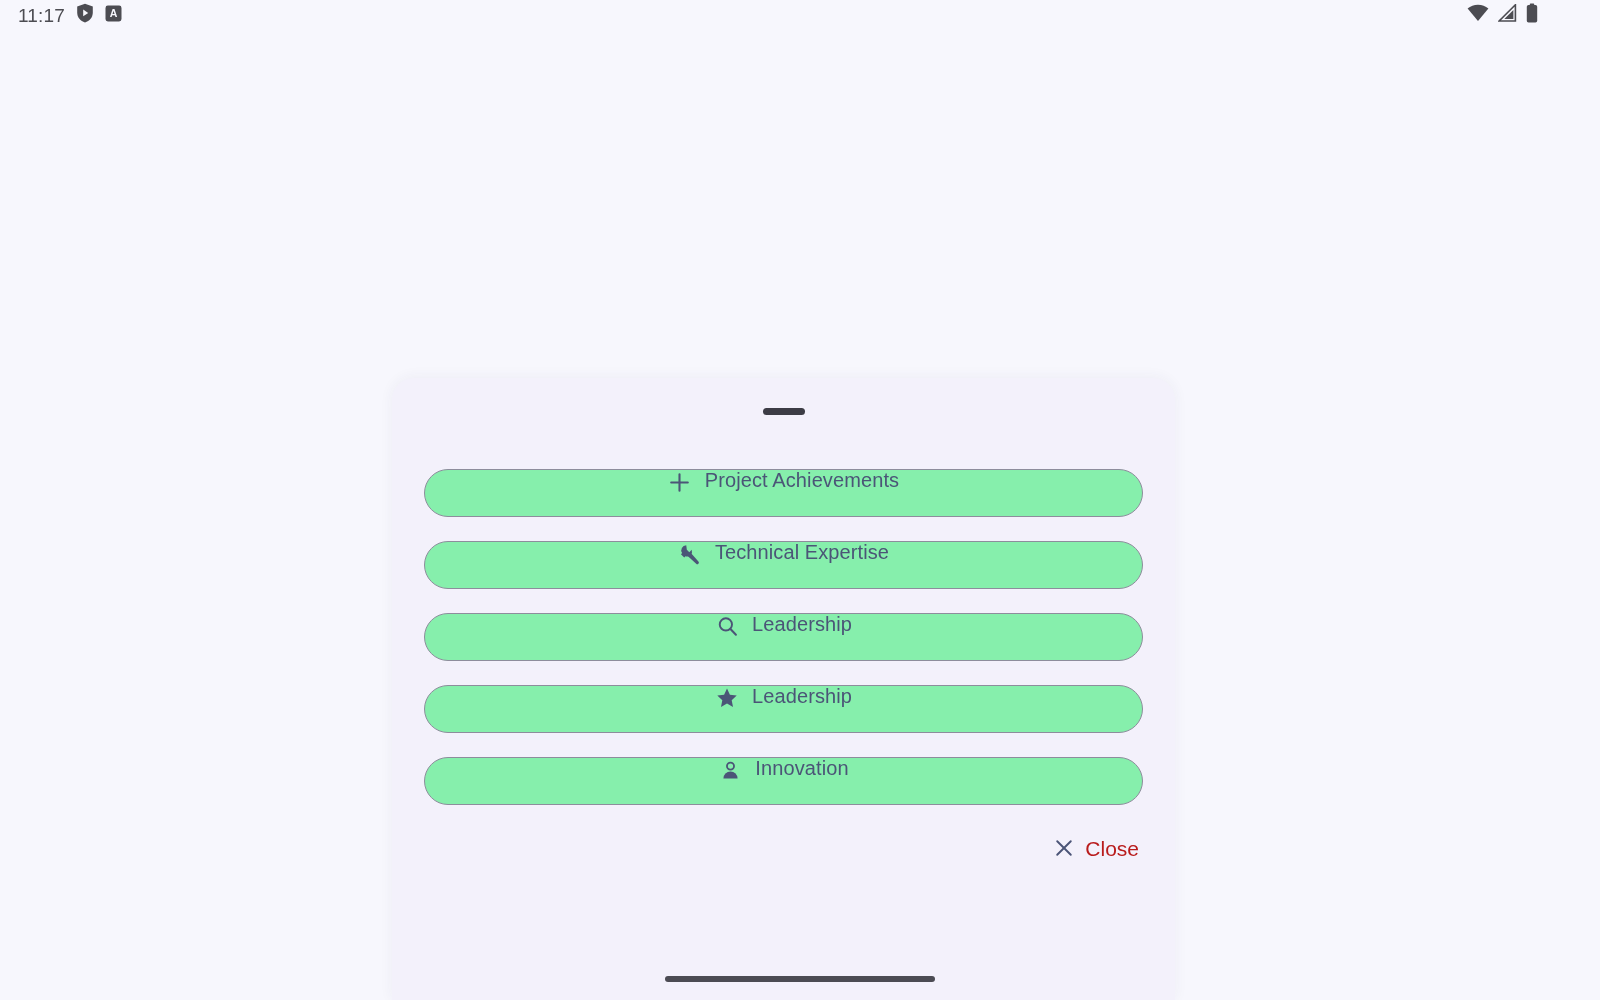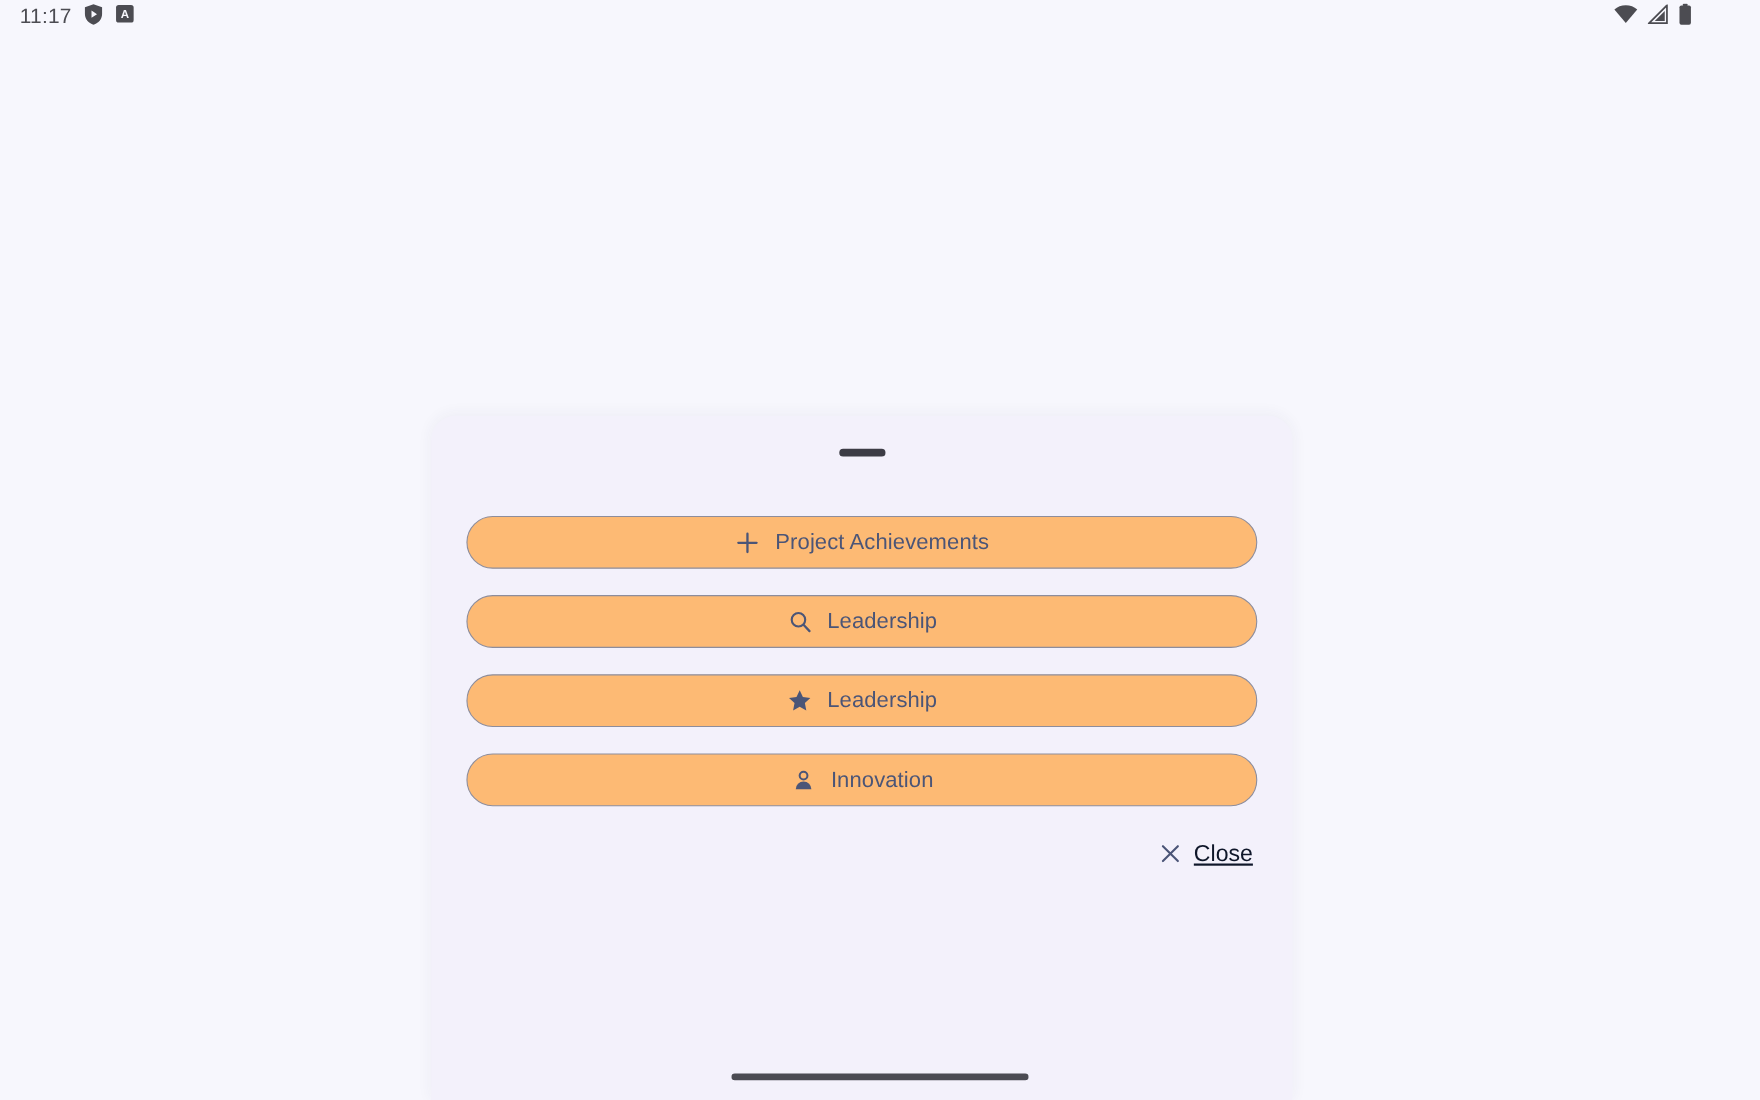--- a/index.html
+++ b/index.html
@@ -83,23 +83,23 @@
     display: flex;
     flex-direction: column;
     gap: 24px;
   }
 
   .option-btn {
     height: 48px;
     width: 100%;
     border: 1px solid #8d8d9c;
     border-radius: 26px;
-    background: #fdba74;
-    display: flex;
-    align-items: center;
+    background: #86efac;
+    display: flex;
+    align-items: flex-start;
     justify-content: center;
     gap: 13px;
     cursor: pointer;
     font-family: "Liberation Sans", sans-serif;
   }
 
   .option-icon {
     display: flex;
     align-items: center;
     justify-content: center;
@@ -128,23 +128,22 @@
     gap: 9px;
     background: transparent;
     border: none;
     cursor: pointer;
     padding: 4px 4px;
     font-family: "Liberation Sans", sans-serif;
   }
 
   .close-label {
     font-size: 21px;
-    color: #0f172a;
+    color: #b91c1c;
     line-height: 1;
-    text-decoration: underline;
   }
 
   
   .gesture-bar {
     position: absolute;
     left: 50%;
     transform: translateX(-50%);
     bottom: 18px;
     width: 270px;
     height: 6px;
@@ -207,20 +206,29 @@
 
     <div class="option-btn">
       <span class="option-icon">
         <svg width="23" height="23" viewBox="0 0 23 23">
           <path d="M11.5 3.2 V19.8 M3.2 11.5 H19.8" stroke="#4b5577" stroke-width="2.1" stroke-linecap="round"></path>
         </svg>
       </span>
       <span class="option-label">Project Achievements</span>
     </div>
 
+    <div class="option-btn">
+      <span class="option-icon">
+        <svg width="23" height="23" viewBox="0 0 24 24">
+          <path d="M8.6 2.4 a5.2 5.2 0 0 0 -4.3 8.1 l-1.2 1.2 3.4 3.4 1.3 -1.3 a5.2 5.2 0 0 0 6.5 -6.7 l-2.5 2.5 -2.6 -2.6 z" fill="#4b5577"></path>
+          <path d="M9.8 13.2 L19.0 21.6 a1.6 1.6 0 0 0 2.3 -2.3 L13.0 10.0 z" fill="#4b5577"></path>
+        </svg>
+      </span>
+      <span class="option-label">Technical Expertise</span>
+    </div>
 
 
     <div class="option-btn">
       <span class="option-icon">
         <svg width="23" height="23" viewBox="0 0 24 24">
           <circle cx="10.3" cy="9.8" r="6.4" fill="none" stroke="#4b5577" stroke-width="2"></circle>
           <path d="M15.1 14.6 L20.8 20.6" stroke="#4b5577" stroke-width="2.1" stroke-linecap="round"></path>
         </svg>
       </span>
       <span class="option-label">Leadership</span>

